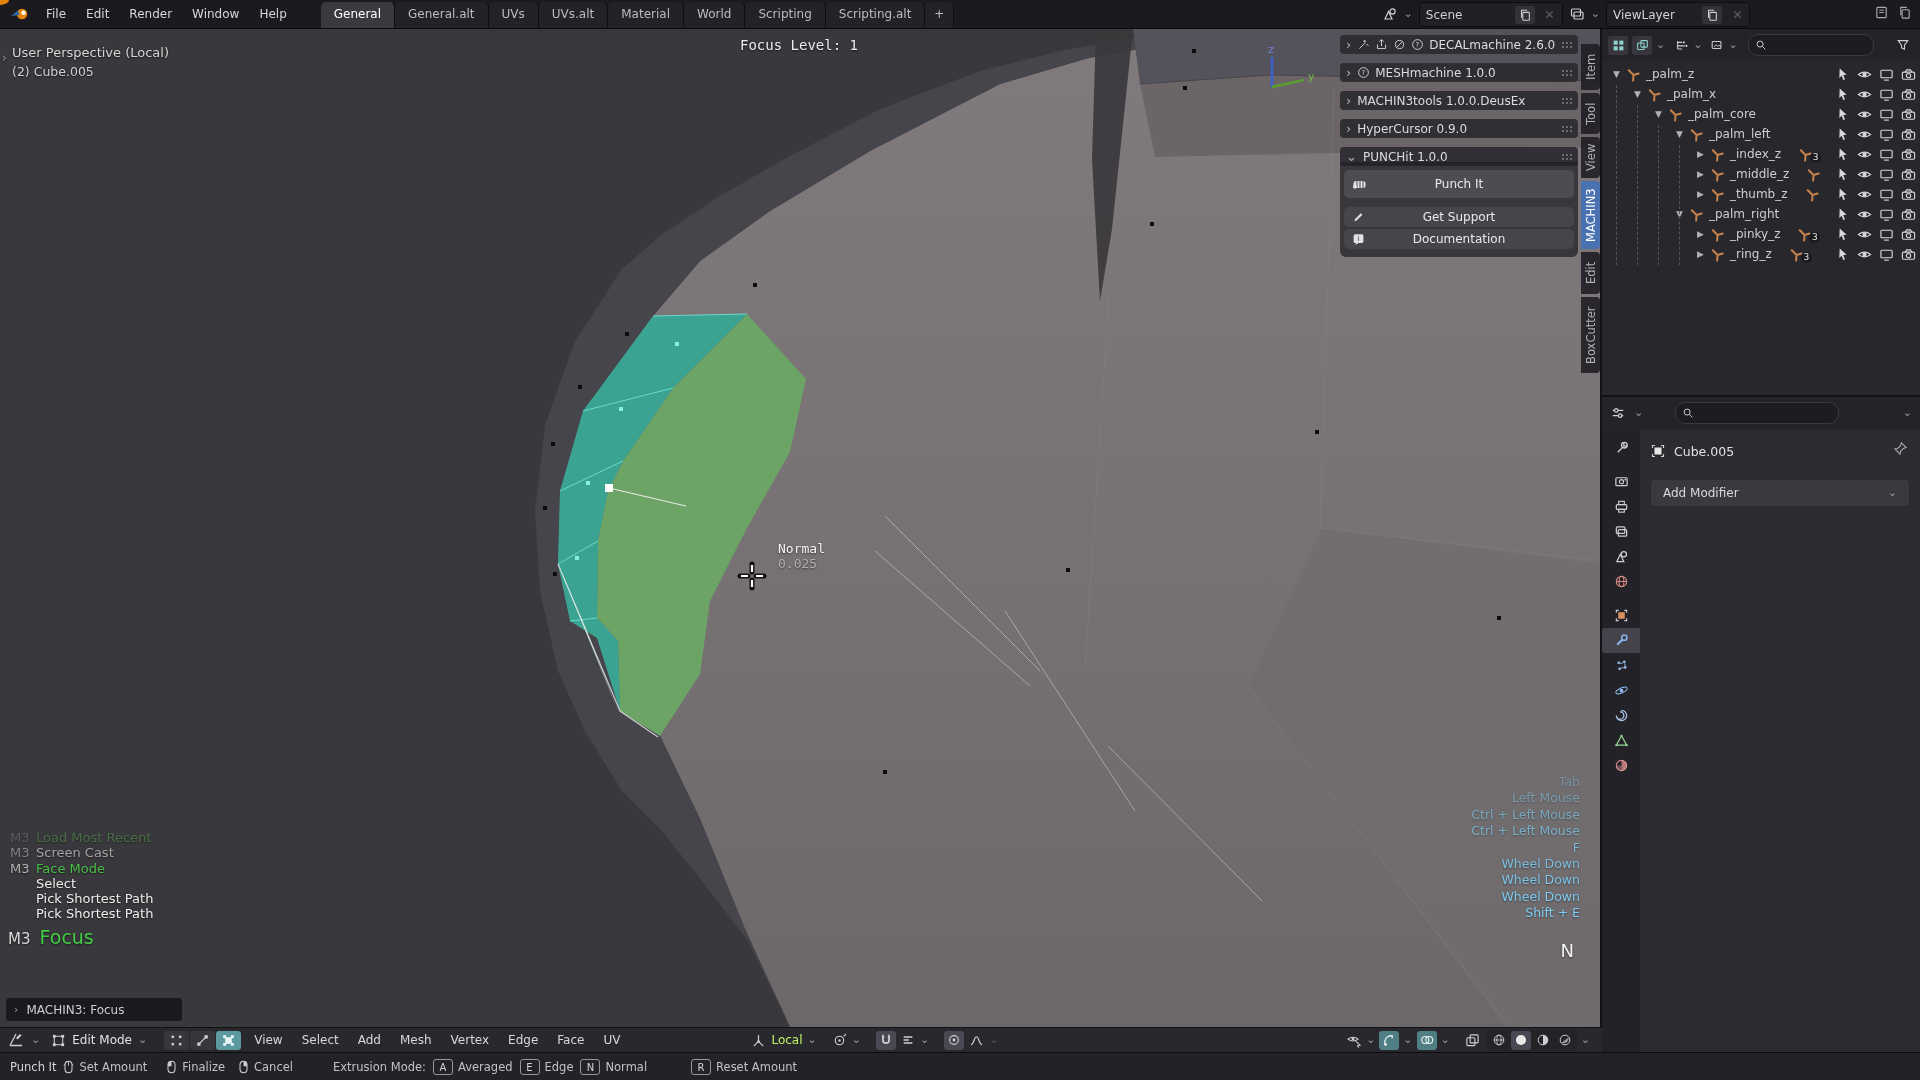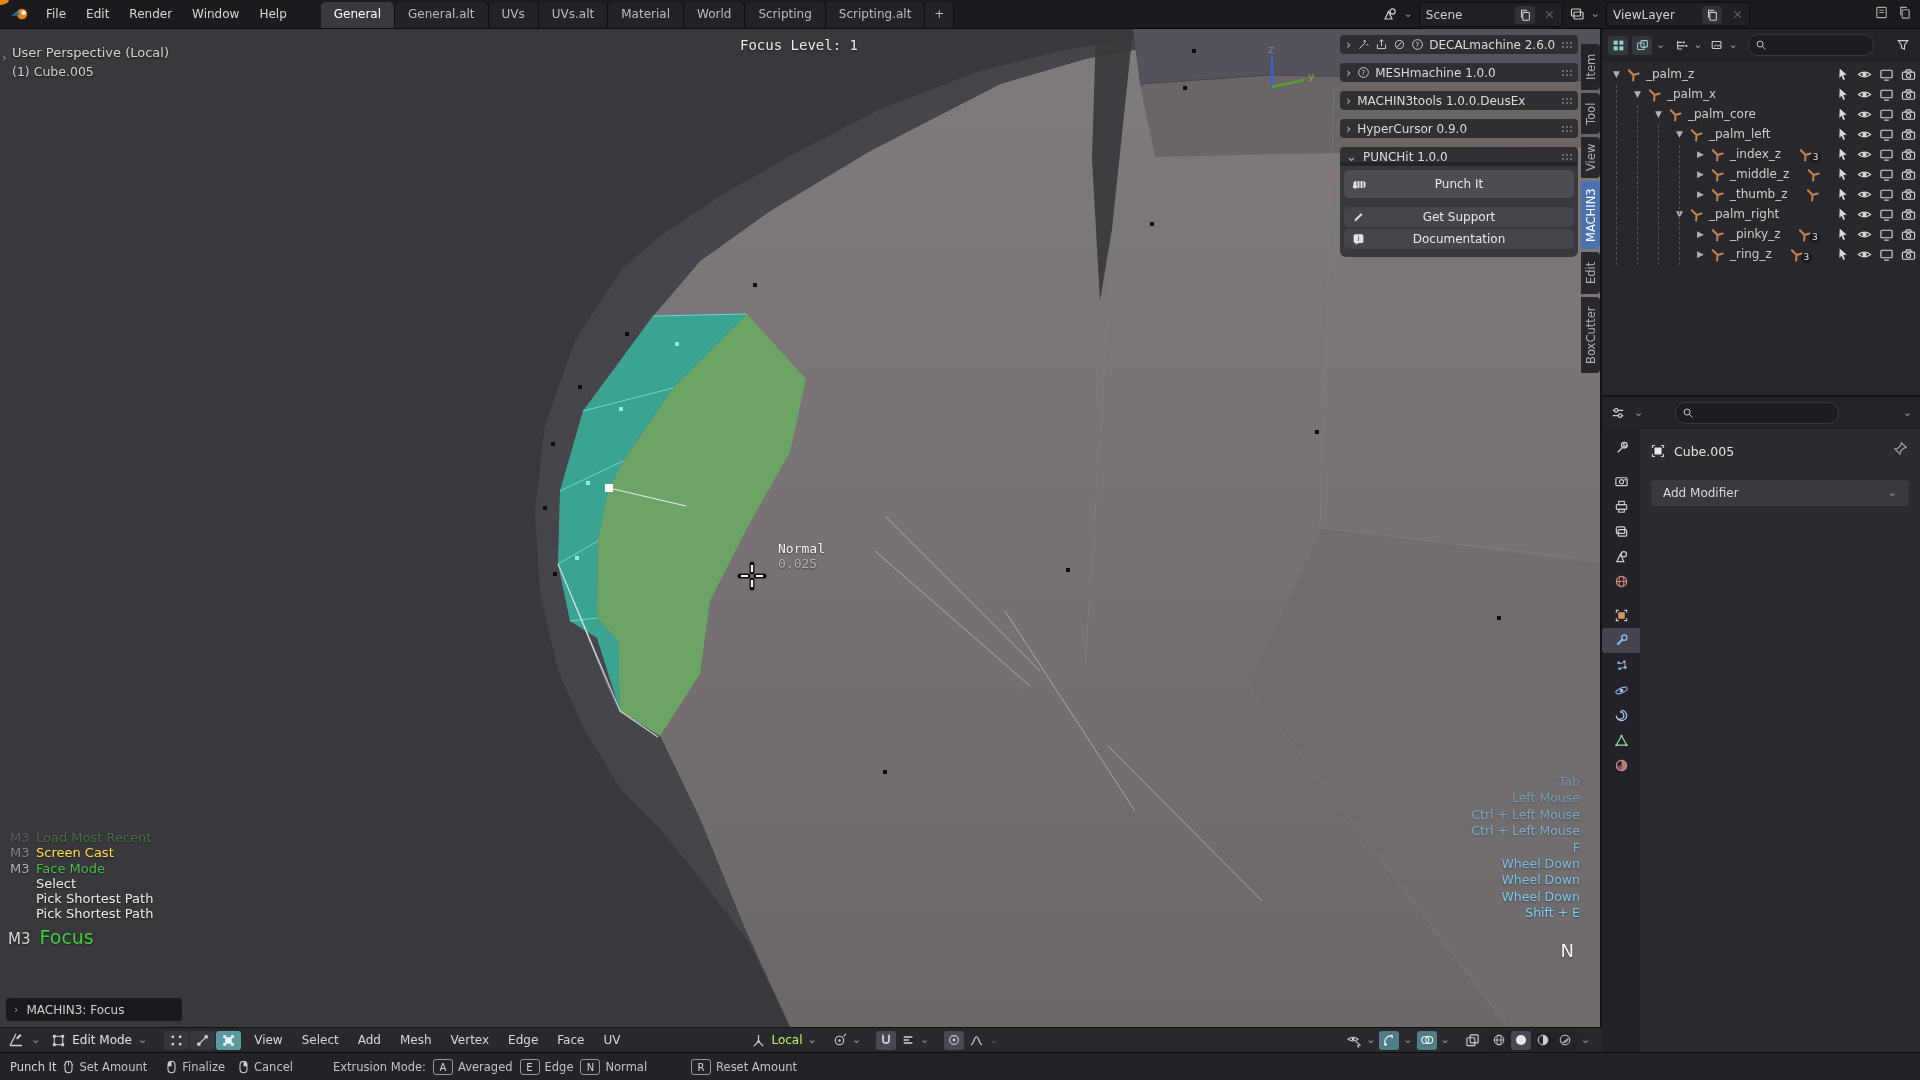--- a/index.html
+++ b/index.html
@@ -34,21 +34,21 @@
   .ovl-text{position:absolute;color:#d4d4d4;text-shadow:0 1px 2px rgba(0,0,0,.65);}
   .vp-collapse{position:absolute;left:2px;top:22px;color:#9a9a9a;font-size:12px;text-shadow:0 1px 2px rgba(0,0,0,.6);}
   .vp-view{left:12px;top:16px;font-size:13px;}
   .vp-obj{left:12px;top:35px;font-size:12.5px;color:#cfcfcf;}
   .focus-level{left:740px;top:8px;font-family:"DejaVu Sans Mono",monospace;font-size:14px;color:#ededed;}
   .hint{position:absolute;left:778px;top:512px;font-family:"DejaVu Sans Mono",monospace;font-size:13px;line-height:15px;text-shadow:0 1px 2px rgba(0,0,0,.5);}
   .hint .h1{color:#f4f4f4}.hint .h2{color:#b2aeae}
   .messages{position:absolute;left:10px;top:801px;font-size:13px;line-height:15.3px;text-shadow:0 1px 2px rgba(0,0,0,.55);}
   .msg .pfx{display:inline-block;width:26px;}
   .m0 .pfx{color:#7c7c7c;opacity:.55}.m0 .lab{color:#4e7c49;opacity:.8}
-  .m1 .pfx{color:#969696;opacity:.8}.m1 .lab{color:#fde047}
+  .m1 .pfx{color:#969696;opacity:.8}.m1 .lab{color:#a3a3a3}
   .m2 .pfx{color:#b2b2b2}.m2 .lab{color:#48bd48}
   .m3 .lab,.m4 .lab,.m5 .lab{color:#ededed}
   .focus-big{position:absolute;left:8px;top:897px;text-shadow:0 1px 2px rgba(0,0,0,.55);}
   .focus-big .pfx{font-size:15px;color:#d8d8d8;margin-right:9px;}
   .focus-big .lab{font-size:19px;color:#41cd41;}
   .keys{position:absolute;right:20px;top:745px;text-align:right;font-size:12.5px;line-height:16.4px;color:#7dd3fc;text-shadow:0 1px 2px rgba(0,0,0,.5);}
   .keys div:nth-child(1){opacity:.34}.keys div:nth-child(2){opacity:.44}.keys div:nth-child(3){opacity:.56}
   .keys div:nth-child(4){opacity:.64}.keys div:nth-child(5){opacity:.72}.keys div:nth-child(6){opacity:.78}
   .keys div:nth-child(7){opacity:.84}.keys div:nth-child(8){opacity:.9}.keys div:nth-child(9){opacity:.96}
   .last-key{position:absolute;right:26px;top:911px;font-size:18px;color:#f4f4f4;text-shadow:0 1px 2px rgba(0,0,0,.5);}
@@ -323,21 +323,21 @@
 
         <svg class="gizmo" width="70" height="52" viewBox="0 0 70 52">
           <line x1="20" y1="44" x2="20" y2="14" stroke="#3d62cc" stroke-width="2.6"></line>
           <line x1="20" y1="44" x2="52" y2="37" stroke="#5a9e30" stroke-width="2.6"></line>
           <text x="16" y="10" fill="#6b84de" font-size="11" font-family="DejaVu Sans">z</text>
           <text x="56" y="37" fill="#74b844" font-size="11" font-family="DejaVu Sans">y</text>
         </svg>
 
         <span class="vp-collapse">›</span>
         <div class="ovl-text vp-view">User Perspective (Local)</div>
-        <div class="ovl-text vp-obj">(1) Cube.005</div>
+        <div class="ovl-text vp-obj">(2) Cube.005</div>
         <div class="ovl-text focus-level">Focus Level: 1</div>
         <div class="hint">
           <div class="h1">Normal</div>
           <div class="h2">0.025</div>
         </div>
 
         <div class="messages">
           <div class="msg m0"><span class="pfx">M3</span><span class="lab">Load Most Recent</span></div>
           <div class="msg m1"><span class="pfx">M3</span><span class="lab">Screen Cast</span></div>
           <div class="msg m2"><span class="pfx">M3</span><span class="lab">Face Mode</span></div>

